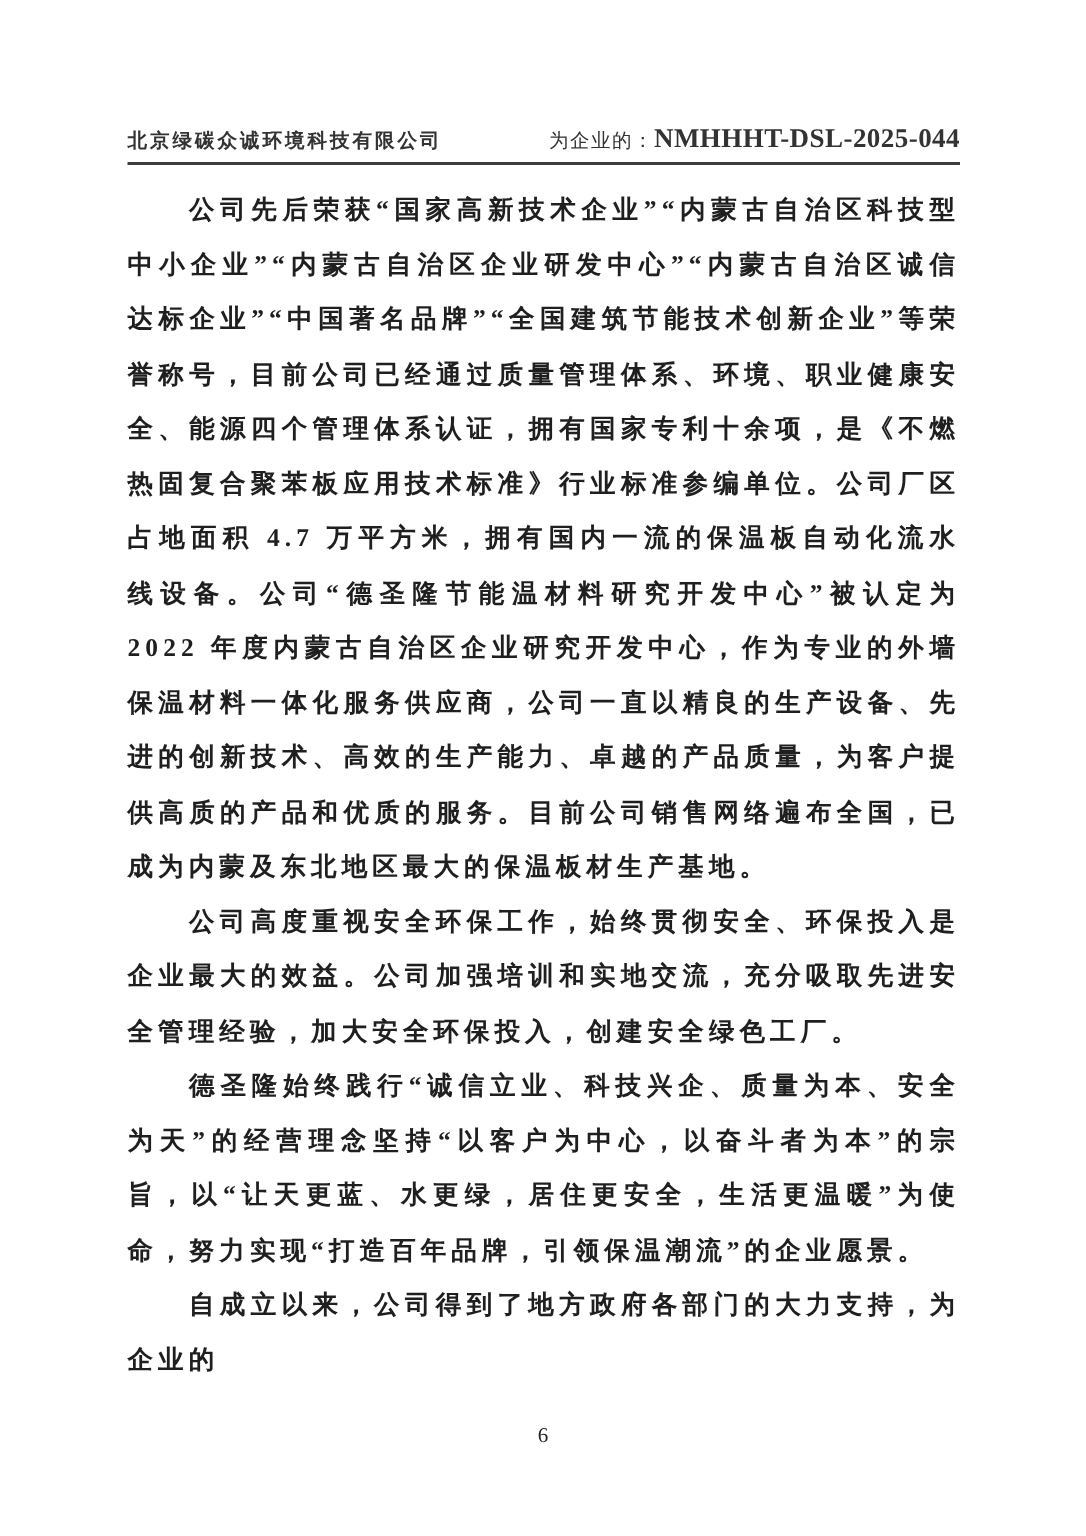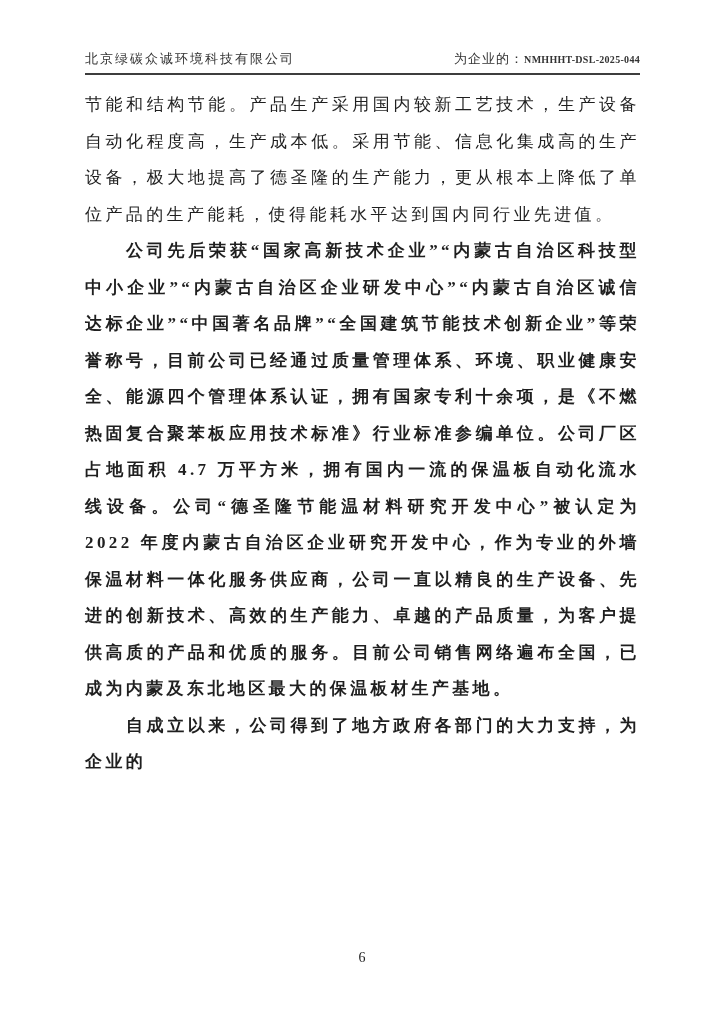--- a/index.html
+++ b/index.html
@@ -22,31 +22,32 @@
     display: flex;
     justify-content: space-between;
     align-items: flex-end;
     border-bottom: 2px solid #3d3d3d;
     padding-bottom: 5px;
     color: #333333;
   }
   .company-name {
     font-size: 13px;
     letter-spacing: 2px;
-    font-weight: 400;
+    font-weight: 700;
+    margin-top: 35px;
   }
   .archive {
     font-size: 13px;
     letter-spacing: 1px;
     white-space: nowrap;
   }
   .archive-code {
     font-family: "Liberation Serif", "DejaVu Serif", serif;
     font-weight: bold;
-    font-size: 10px;
+    font-size: 18px;
     letter-spacing: 0.3px;
   }
   .doc-body {
     margin-top: 12px;
     font-size: 17px;
     line-height: 36.5px;
     letter-spacing: 3.4px;
     text-align: justify;
     text-justify: inter-character;
     color: #1f1f1f;
@@ -74,22 +75,23 @@
 <div class="page">
 
   <header class="page-header">
     <span class="company-name">北京绿碳众诚环境科技有限公司</span>
     <span class="archive">
       <span>为企业的：</span><span class="archive-code">NMHHHT-DSL-2025-044</span>
     </span>
   </header>
 
   <main class="doc-body">
-    <p>节能和结构节能。产品生产采用国内较新工艺技术，生产设备自动化程度高，生产成本低。采用节能、信息化集成高的生产设备，极大地提高了德圣隆的生产能力，更从根本上降低了单位产品的生产能耗，使得能耗水平达到国内同行业先进值。</p>
     <p class="indent">公司先后荣获“国家高新技术企业”“内蒙古自治区科技型中小企业”“内蒙古自治区企业研发中心”“内蒙古自治区诚信达标企业”“中国著名品牌”“全国建筑节能技术创新企业”等荣誉称号，目前公司已经通过质量管理体系、环境、职业健康安全、能源四个管理体系认证，拥有国家专利十余项，是《不燃热固复合聚苯板应用技术标准》行业标准参编单位。公司厂区占地面积 4.7 万平方米，拥有国内一流的保温板自动化流水线设备。公司“德圣隆节能温材料研究开发中心”被认定为 2022 年度内蒙古自治区企业研究开发中心，作为专业的外墙保温材料一体化服务供应商，公司一直以精良的生产设备、先进的创新技术、高效的生产能力、卓越的产品质量，为客户提供高质的产品和优质的服务。目前公司销售网络遍布全国，已成为内蒙及东北地区最大的保温板材生产基地。</p>
+    <p class="indent">公司高度重视安全环保工作，始终贯彻安全、环保投入是企业最大的效益。公司加强培训和实地交流，充分吸取先进安全管理经验，加大安全环保投入，创建安全绿色工厂。</p>
+    <p class="indent">德圣隆始终践行“诚信立业、科技兴企、质量为本、安全为天”的经营理念坚持“以客户为中心，以奋斗者为本”的宗旨，以“让天更蓝、水更绿，居住更安全，生活更温暖”为使命，努力实现“打造百年品牌，引领保温潮流”的企业愿景。</p>
     <p class="indent">自成立以来，公司得到了地方政府各部门的大力支持，为企业的</p>
   </main>
 
   <footer class="page-footer">
     <span>6</span>
   </footer>
 
 </div>
 
 </body></html>

